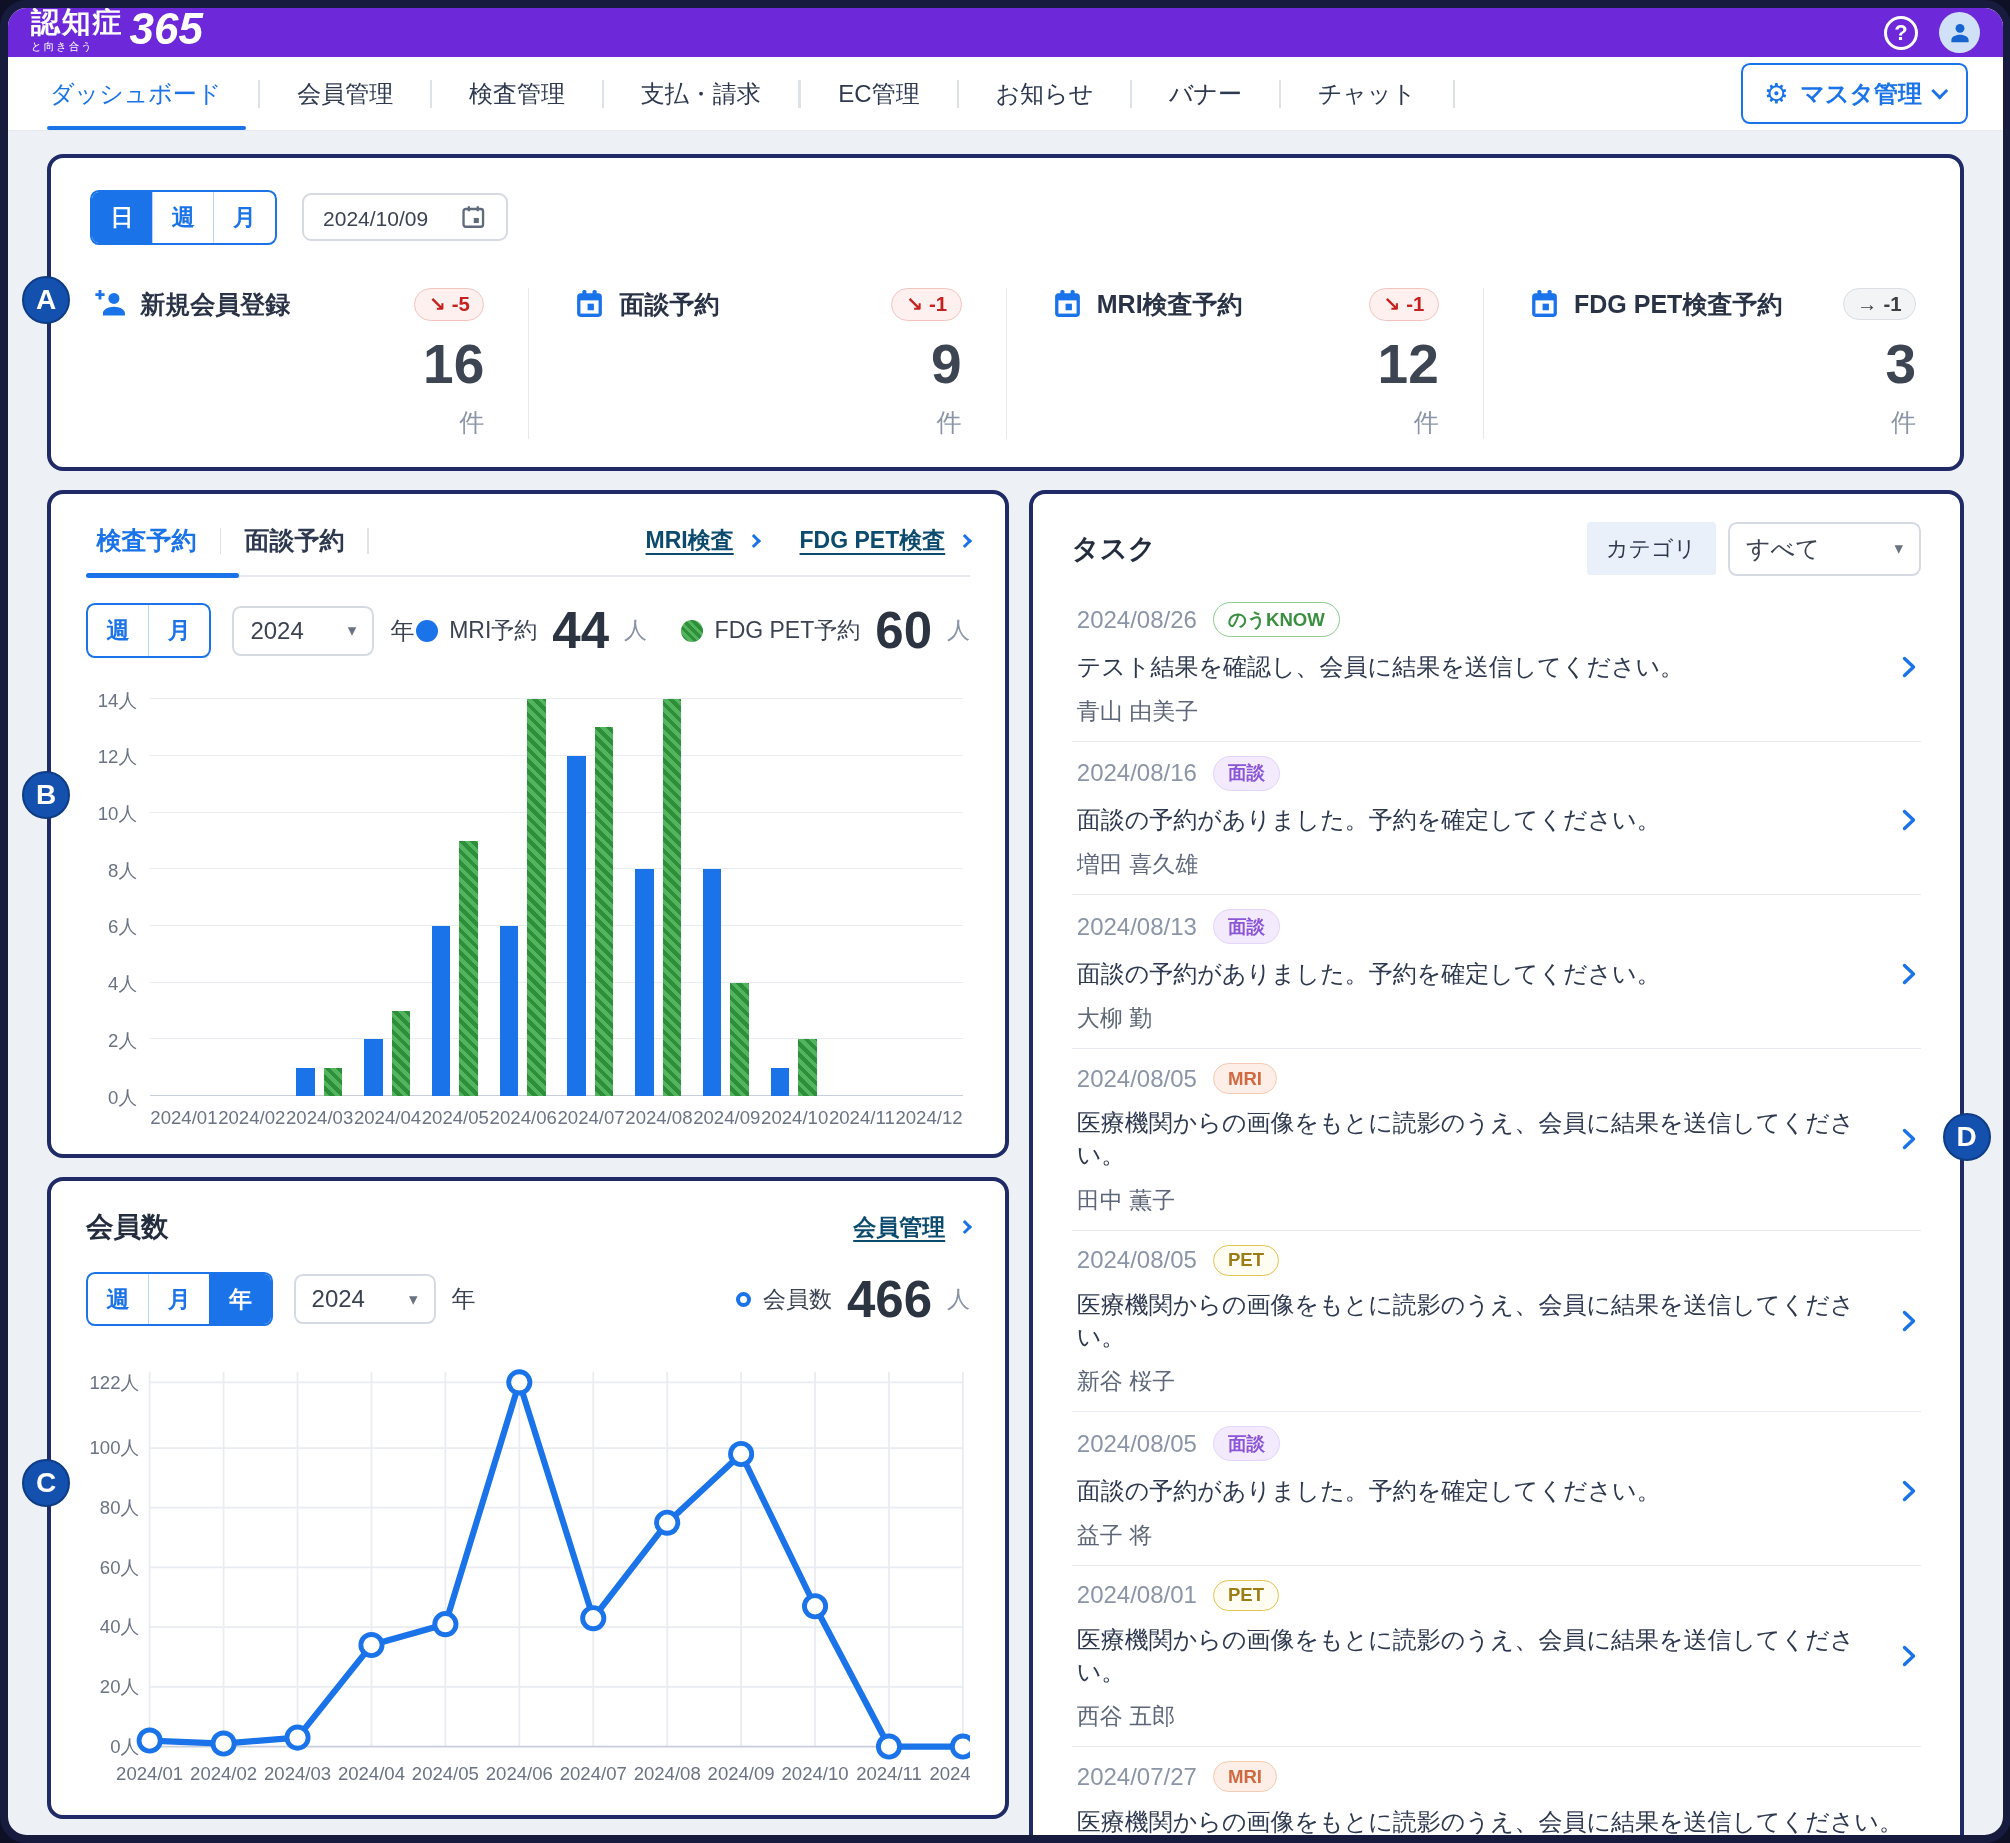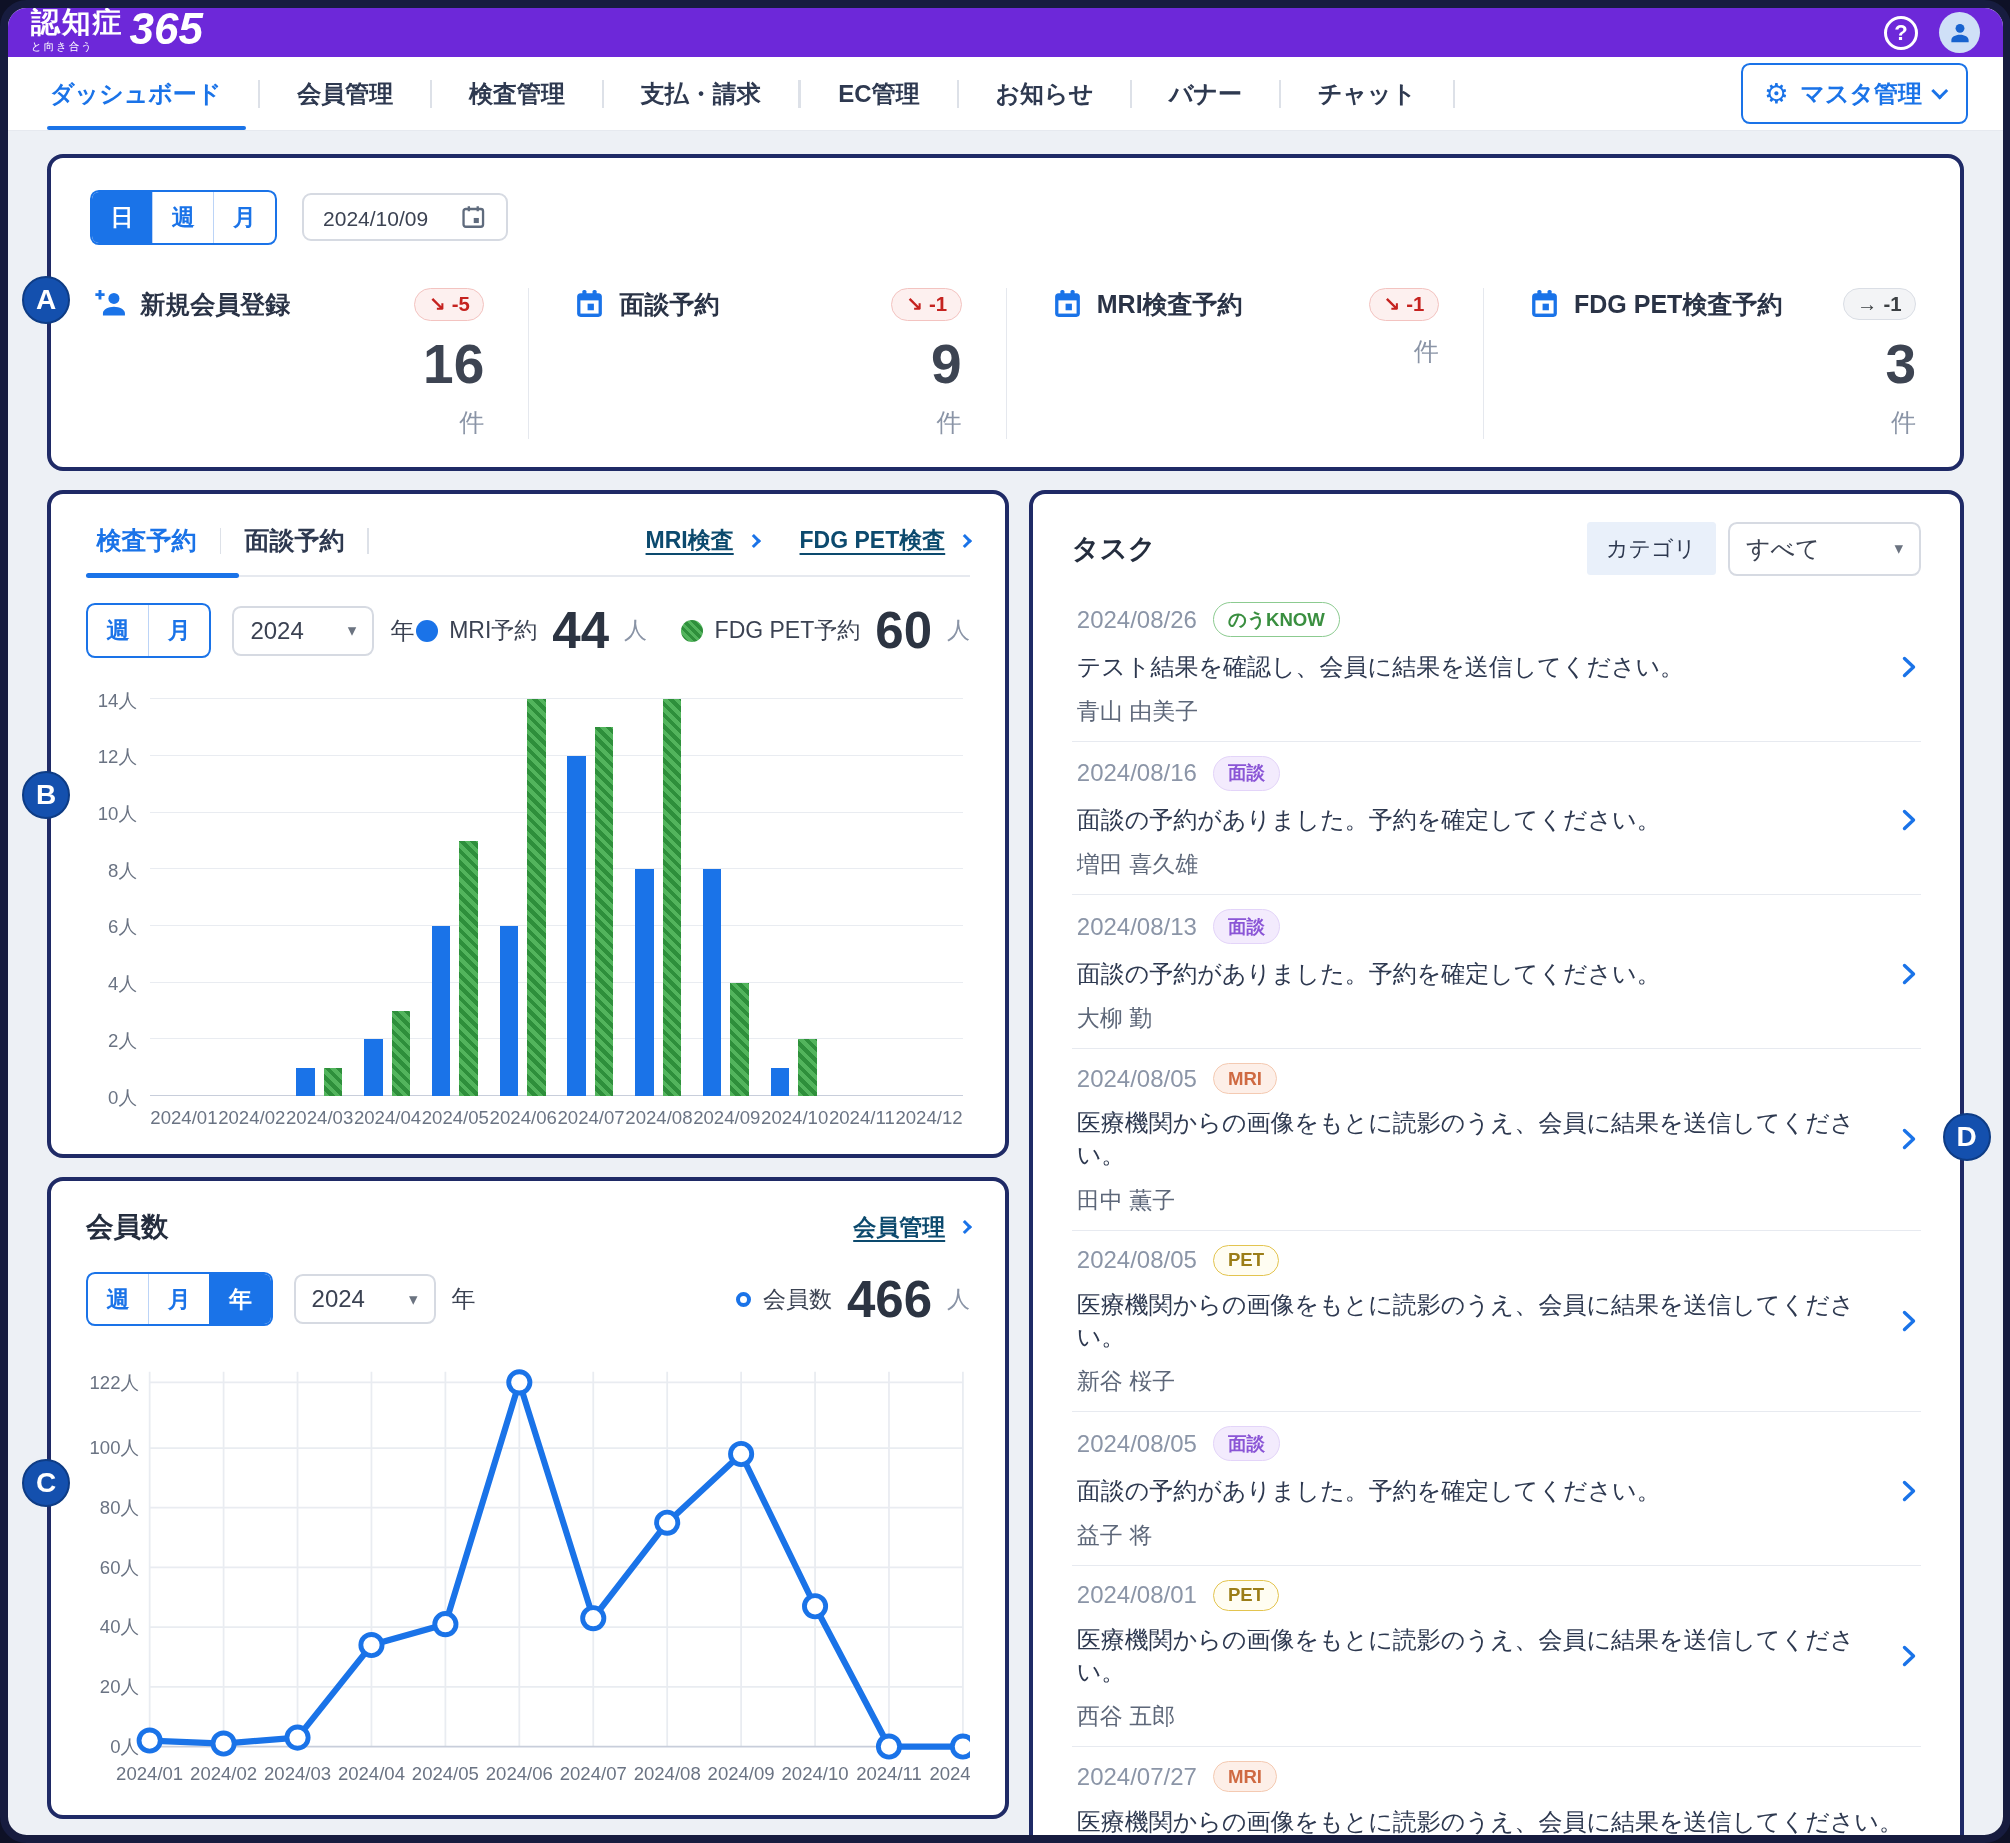--- a/index.html
+++ b/index.html
@@ -23,21 +23,21 @@
   .logo-main { font-size:29px; font-weight:bold; letter-spacing:1.8px; }
   .logo-sub  { font-size:10.6px; margin-top:3.5px; letter-spacing:1.8px; }
   .logo-365  { font-size:44px; font-weight:bold; font-style:italic; line-height:0.95; margin-left:2.7px; }
   .header-right { margin-left:auto; display:flex; align-items:center; gap:21px; }
   .help-icon { width:34px; height:34px; border:3.1px solid #fff; border-radius:50%; display:flex; align-items:center; justify-content:center; font-size:22px; font-weight:bold; color:#fff; cursor:pointer; }
   .avatar { width:41px; height:41px; border-radius:50%; background:#cfe0f7; display:flex; align-items:center; justify-content:center; cursor:pointer; }
 
   
   nav { height:74px; background:#fff; display:flex; align-items:center; padding:0 35px; border-bottom:0.9px solid #e6e9ef; }
   .nav-items { display:flex; align-items:center; height:100%; }
-  .nav-item { position:relative; height:100%; display:flex; align-items:center; padding:0 37px; font-size:24px; font-weight:bold; color:#2e3950; cursor:pointer; white-space:nowrap; }
+  .nav-item { position:relative; height:100%; display:flex; align-items:center; padding:0 37px; font-size:24px; font-weight:normal; color:#2e3950; cursor:pointer; white-space:nowrap; }
   .nav-item:first-child { padding-left:7px; }
   .nav-item.active { color:#1a73e8; }
   .nav-item.active::after { content:""; position:absolute; left:3.5px; right:12.4px; bottom:0; height:4.4px; background:#1a73e8; border-radius:2.7px; }
   .nav-sep { width:1.8px; height:28px; background:#dde1e8; }
   .master-btn { margin-left:auto; display:flex; align-items:center; gap:11.5px; border:2.2px solid #1a73e8; border-radius:8.9px; background:#fff; color:#1a73e8; font-size:24px; font-weight:bold; padding:12.4px 21px; cursor:pointer; font-family:inherit; }
   .gear-icon { font-size:27.5px; line-height:1; }
   .chev-down { width:11.5px; height:11.5px; border-right:3.1px solid #1a73e8; border-bottom:3.1px solid #1a73e8; transform:rotate(45deg); margin-top:-5.3px; }
 
   
   main { padding:23px 39px 17.7px; }
@@ -265,20 +265,21 @@
                   <rect x="5.4" y="9" width="13.2" height="9.6" fill="#fff"></rect>
                   <rect x="10.6" y="11.4" width="4.6" height="4.8" fill="#1a73e8"></rect>
                 </svg>
               </span>
               <span class="kpi-title">MRI検査予約</span>
               <span class="kpi-badge down">
                 <span>↘</span>
                 <span>-1</span>
               </span>
             </div>
+            <div class="kpi-value">12</div>
             <div class="kpi-unit">件</div>
           </div>
           <div class="kpi-card">
             <div class="kpi-head">
               <span class="kpi-icon">
                 <svg viewBox="0 0 24 24">
                   <rect x="3" y="3.8" width="18" height="17.2" rx="2.6" fill="#1a73e8"></rect>
                   <rect x="6.8" y="1.4" width="3" height="4.4" rx="1.2" fill="#1a73e8"></rect>
                   <rect x="14.2" y="1.4" width="3" height="4.4" rx="1.2" fill="#1a73e8"></rect>
                   <rect x="5.4" y="9" width="13.2" height="9.6" fill="#fff"></rect>

